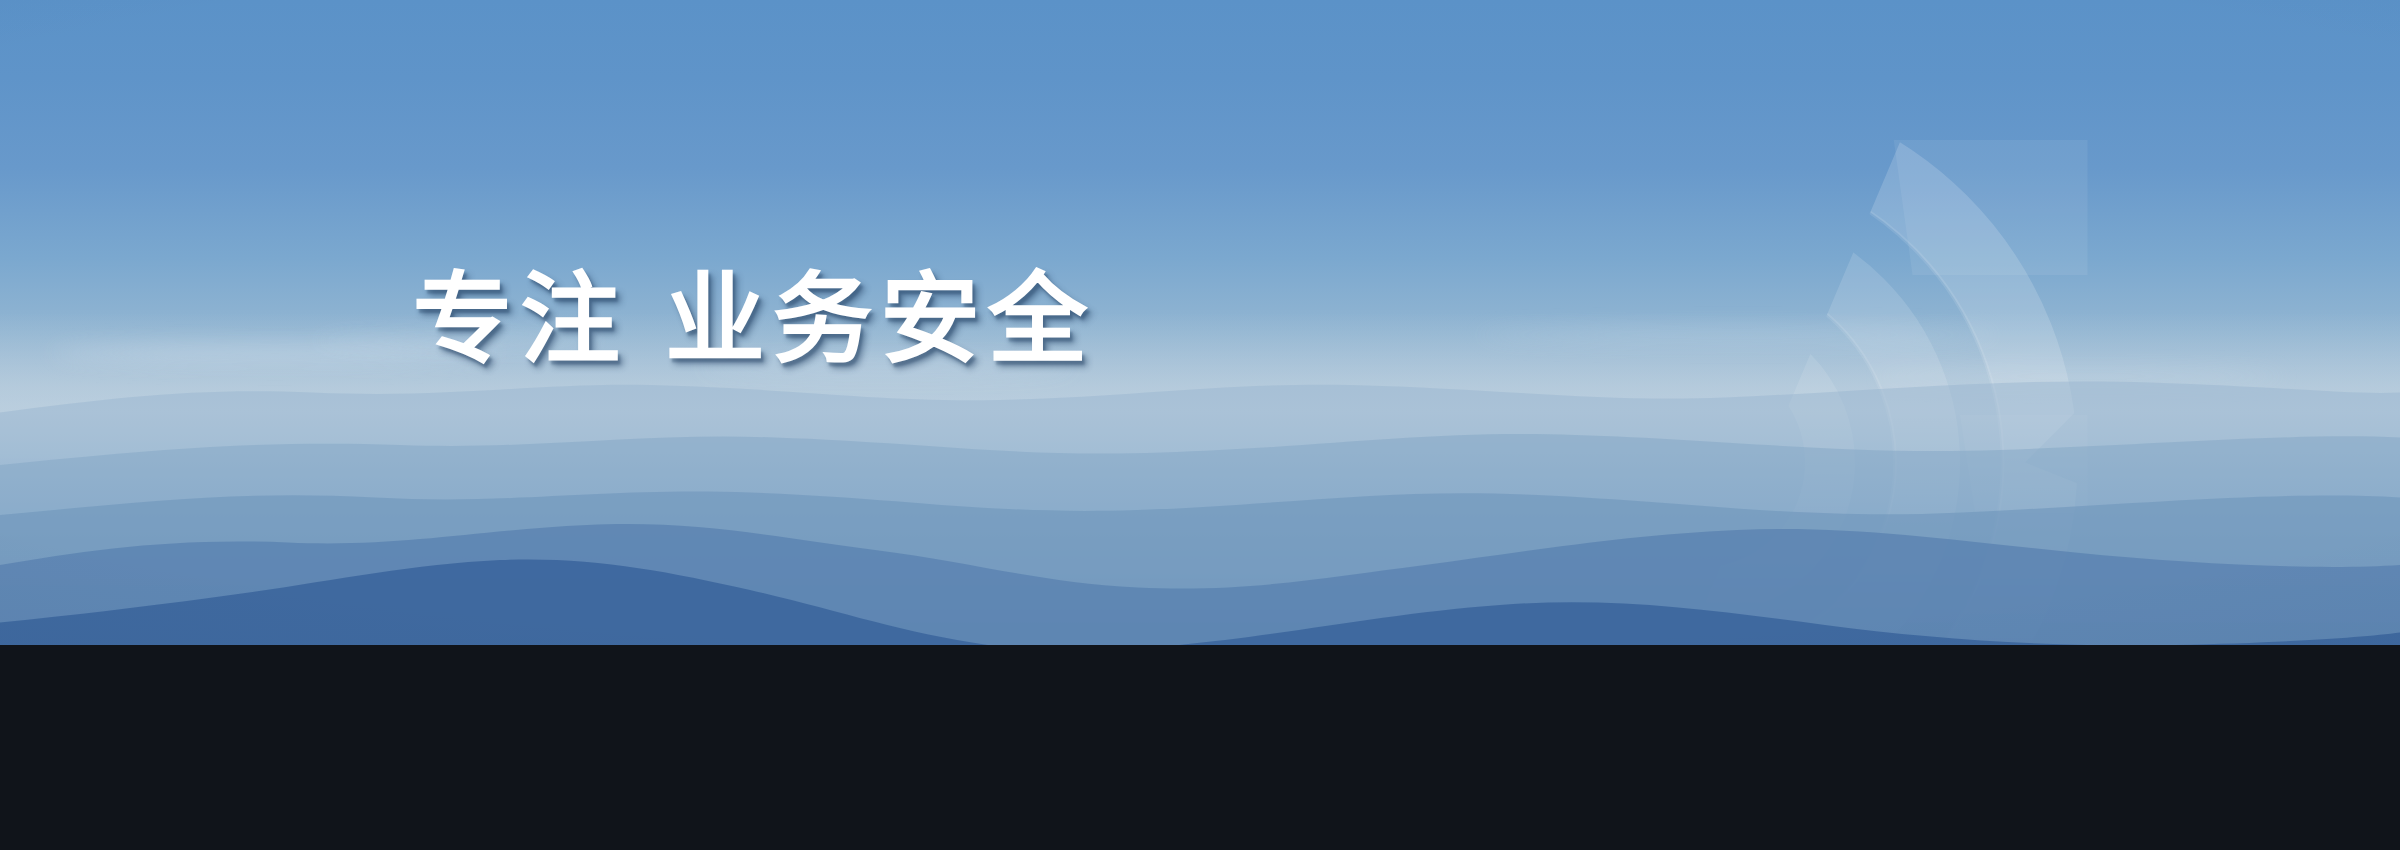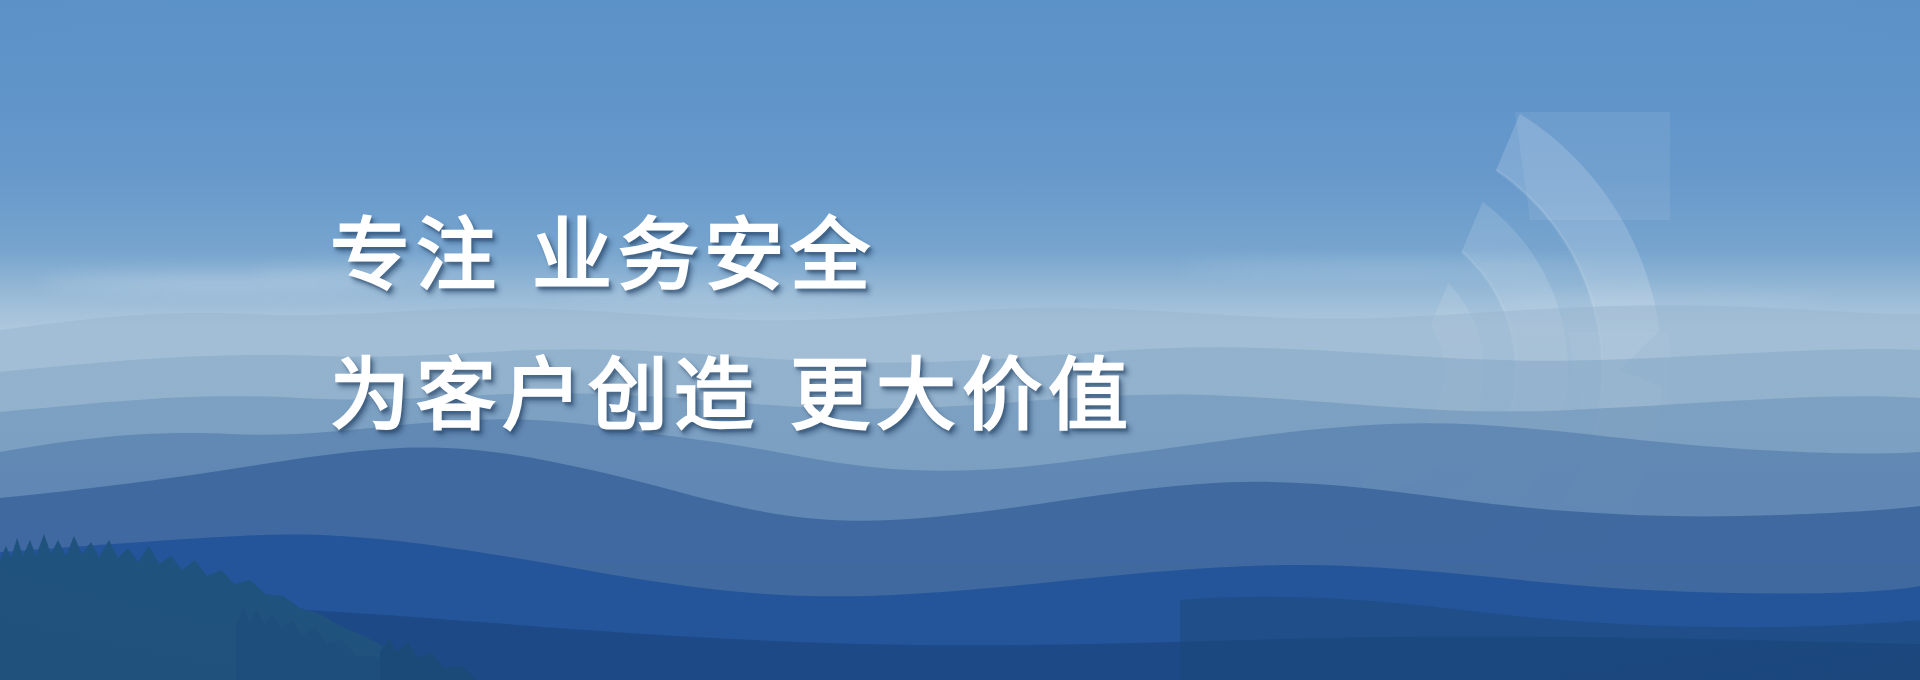--- a/index.html
+++ b/index.html
@@ -5,21 +5,21 @@
 <style>
   html, body {
     margin: 0;
     padding: 0;
     background: #10141a;
   }
 
   .banner {
     position: relative;
     width: 1920px;
-    height: 680px;
+    height: 516px;
     overflow: hidden;
     font-family: "Liberation Sans", "DejaVu Sans", sans-serif;
     
     background:
       linear-gradient(to bottom,
         #5b92c8 0%,
         #5f94c9 12%,
         #6899cb 26%,
         #7ba8cf 40%,
         #93b6d2 52%,
@@ -206,19 +206,16 @@
     <g fill="rgba(26,72,118,0.45)">
       <path d="M1180,600 C1280,592 1380,600 1480,612 C1580,624 1700,630 1820,626
                C1870,624 1900,622 1920,620 L1920,680 L1180,680 Z"></path>
     </g>
   </svg>
 
   <div class="headline">
     <div class="headline-line">
       <span>专注</span><span class="gap"></span><span>业务安全</span>
     </div>
-    <div class="headline-line">
-      <span>为客户创造</span><span class="gap"></span><span>更大价值</span>
-    </div>
   </div>
 
   <div class="vignette"></div>
 </div>
 
 </body></html>

